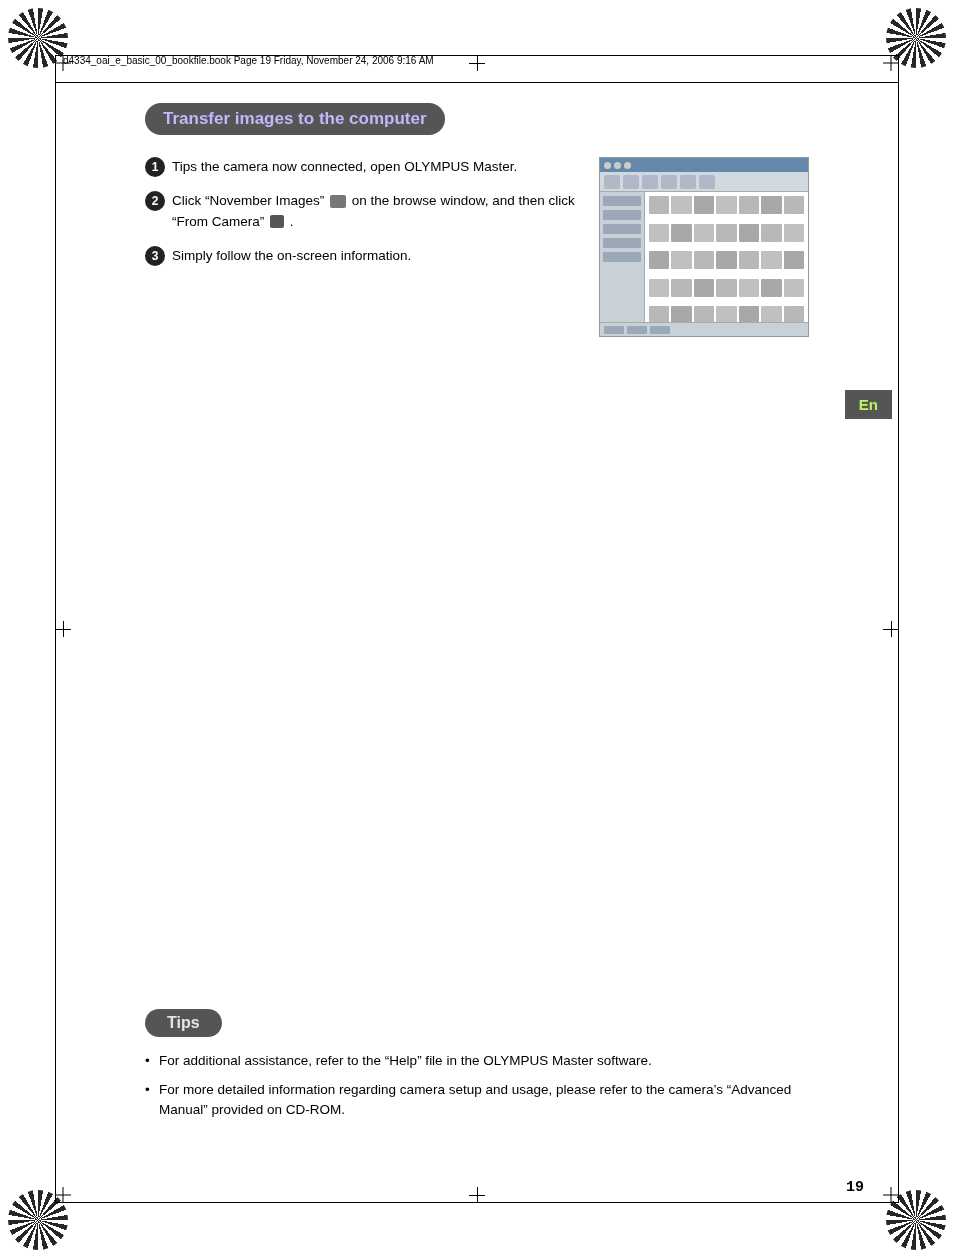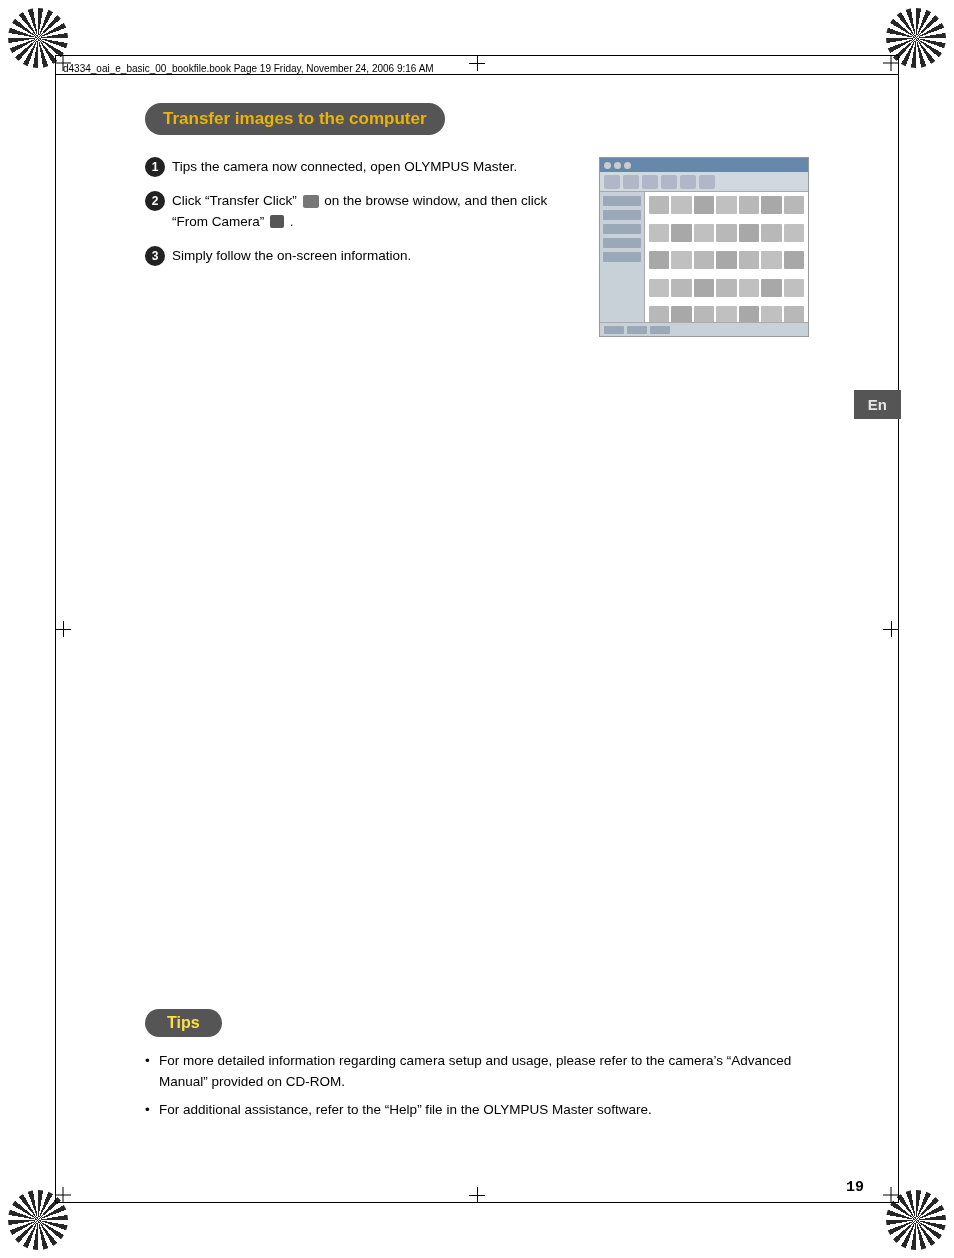--- a/index.html
+++ b/index.html
@@ -29,43 +29,43 @@
     .border-bottom { position: absolute; bottom: 55px; left: 55px; right: 55px; height: 1px; background: #000; }
     .border-left { position: absolute; top: 55px; left: 55px; width: 1px; bottom: 55px; background: #000; }
     .border-right { position: absolute; top: 55px; right: 55px; width: 1px; bottom: 55px; background: #000; }
 
     
     .header-bar {
       position: absolute;
       top: 55px;
       left: 55px;
       right: 55px;
-      height: 20px;
-      display: flex;
-      align-items: flex-end;
+      height: 28px;
+      display: flex;
+      align-items: flex-start;
       border-bottom: 1px solid #000;
       padding: 0 8px;
       font-size: 10px;
     }
 
     
     .content {
       position: absolute;
       top: 83px;
       left: 55px;
       right: 55px;
       bottom: 55px;
       padding: 20px 90px 20px 90px;
     }
 
     
     .section-heading {
       display: inline-block;
       background: #555;
-      color: #eab308;
+      color: #c4b5fd;
       font-weight: bold;
       font-size: 17px;
       padding: 6px 18px;
       border-radius: 20px;
       margin-bottom: 22px;
     }
 
     
     .steps-area {
       display: flex;
@@ -176,40 +176,40 @@
     }
     .ss-footer-item {
       width: 20px; height: 8px;
       background: #9aa8b8;
       border-radius: 1px;
     }
 
     
     .en-badge {
       position: absolute;
-      right: 53px;
+      right: 62px;
       background: #555;
-      color: #e5e5e5;
+      color: #bef264;
       font-weight: bold;
       font-size: 15px;
       padding: 6px 14px;
     }
 
     
     .tips-section {
       position: absolute;
       bottom: 130px;
       left: 55px;
       right: 55px;
       padding: 0 90px;
     }
     .tips-heading {
       display: inline-block;
       background: #555;
-      color: #fde047;
+      color: #e5e5e5;
       font-weight: bold;
       font-size: 16px;
       padding: 5px 22px;
       border-radius: 20px;
       margin-bottom: 14px;
     }
     .tips-list {
       list-style: none;
       padding: 0;
     }
@@ -345,21 +345,21 @@
     <div class="steps-col">
 
       <div class="step">
         <span class="num-circle">1</span>
         <span class="step-text">Tips the camera now connected, open OLYMPUS Master.</span>
       </div>
 
       <div class="step">
         <span class="num-circle">2</span>
         <span class="step-text">
-          <span>Click “Transfer Click”</span>
+          <span>Click “November Images”</span>
           <span class="icon-inline" style="background:#777;width:16px;height:13px;border-radius:2px;vertical-align:middle;"></span>
           <span>on the browse window, and then click “From Camera”</span>
           <span class="icon-inline" style="background:#555;width:14px;height:13px;border-radius:2px;vertical-align:middle;"></span>
           <span>.</span>
         </span>
       </div>
 
       <div class="step">
         <span class="num-circle">3</span>
         <span class="step-text">Simply follow the on-screen information.</span>
@@ -435,18 +435,18 @@
     </div>
   </div>
 
 </div>
 
 <div class="en-badge" style="top:390px;">En</div>
 
 <div class="tips-section">
   <div class="tips-heading">Tips</div>
   <ul class="tips-list">
+    <li>For additional assistance, refer to the “Help” file in the OLYMPUS Master software.</li>
     <li>For more detailed information regarding camera setup and usage, please refer to the camera’s “Advanced Manual” provided on CD-ROM.</li>
-    <li>For additional assistance, refer to the “Help” file in the OLYMPUS Master software.</li>
   </ul>
 </div>
 
 <div class="page-number">19</div>
 
 </body></html>

